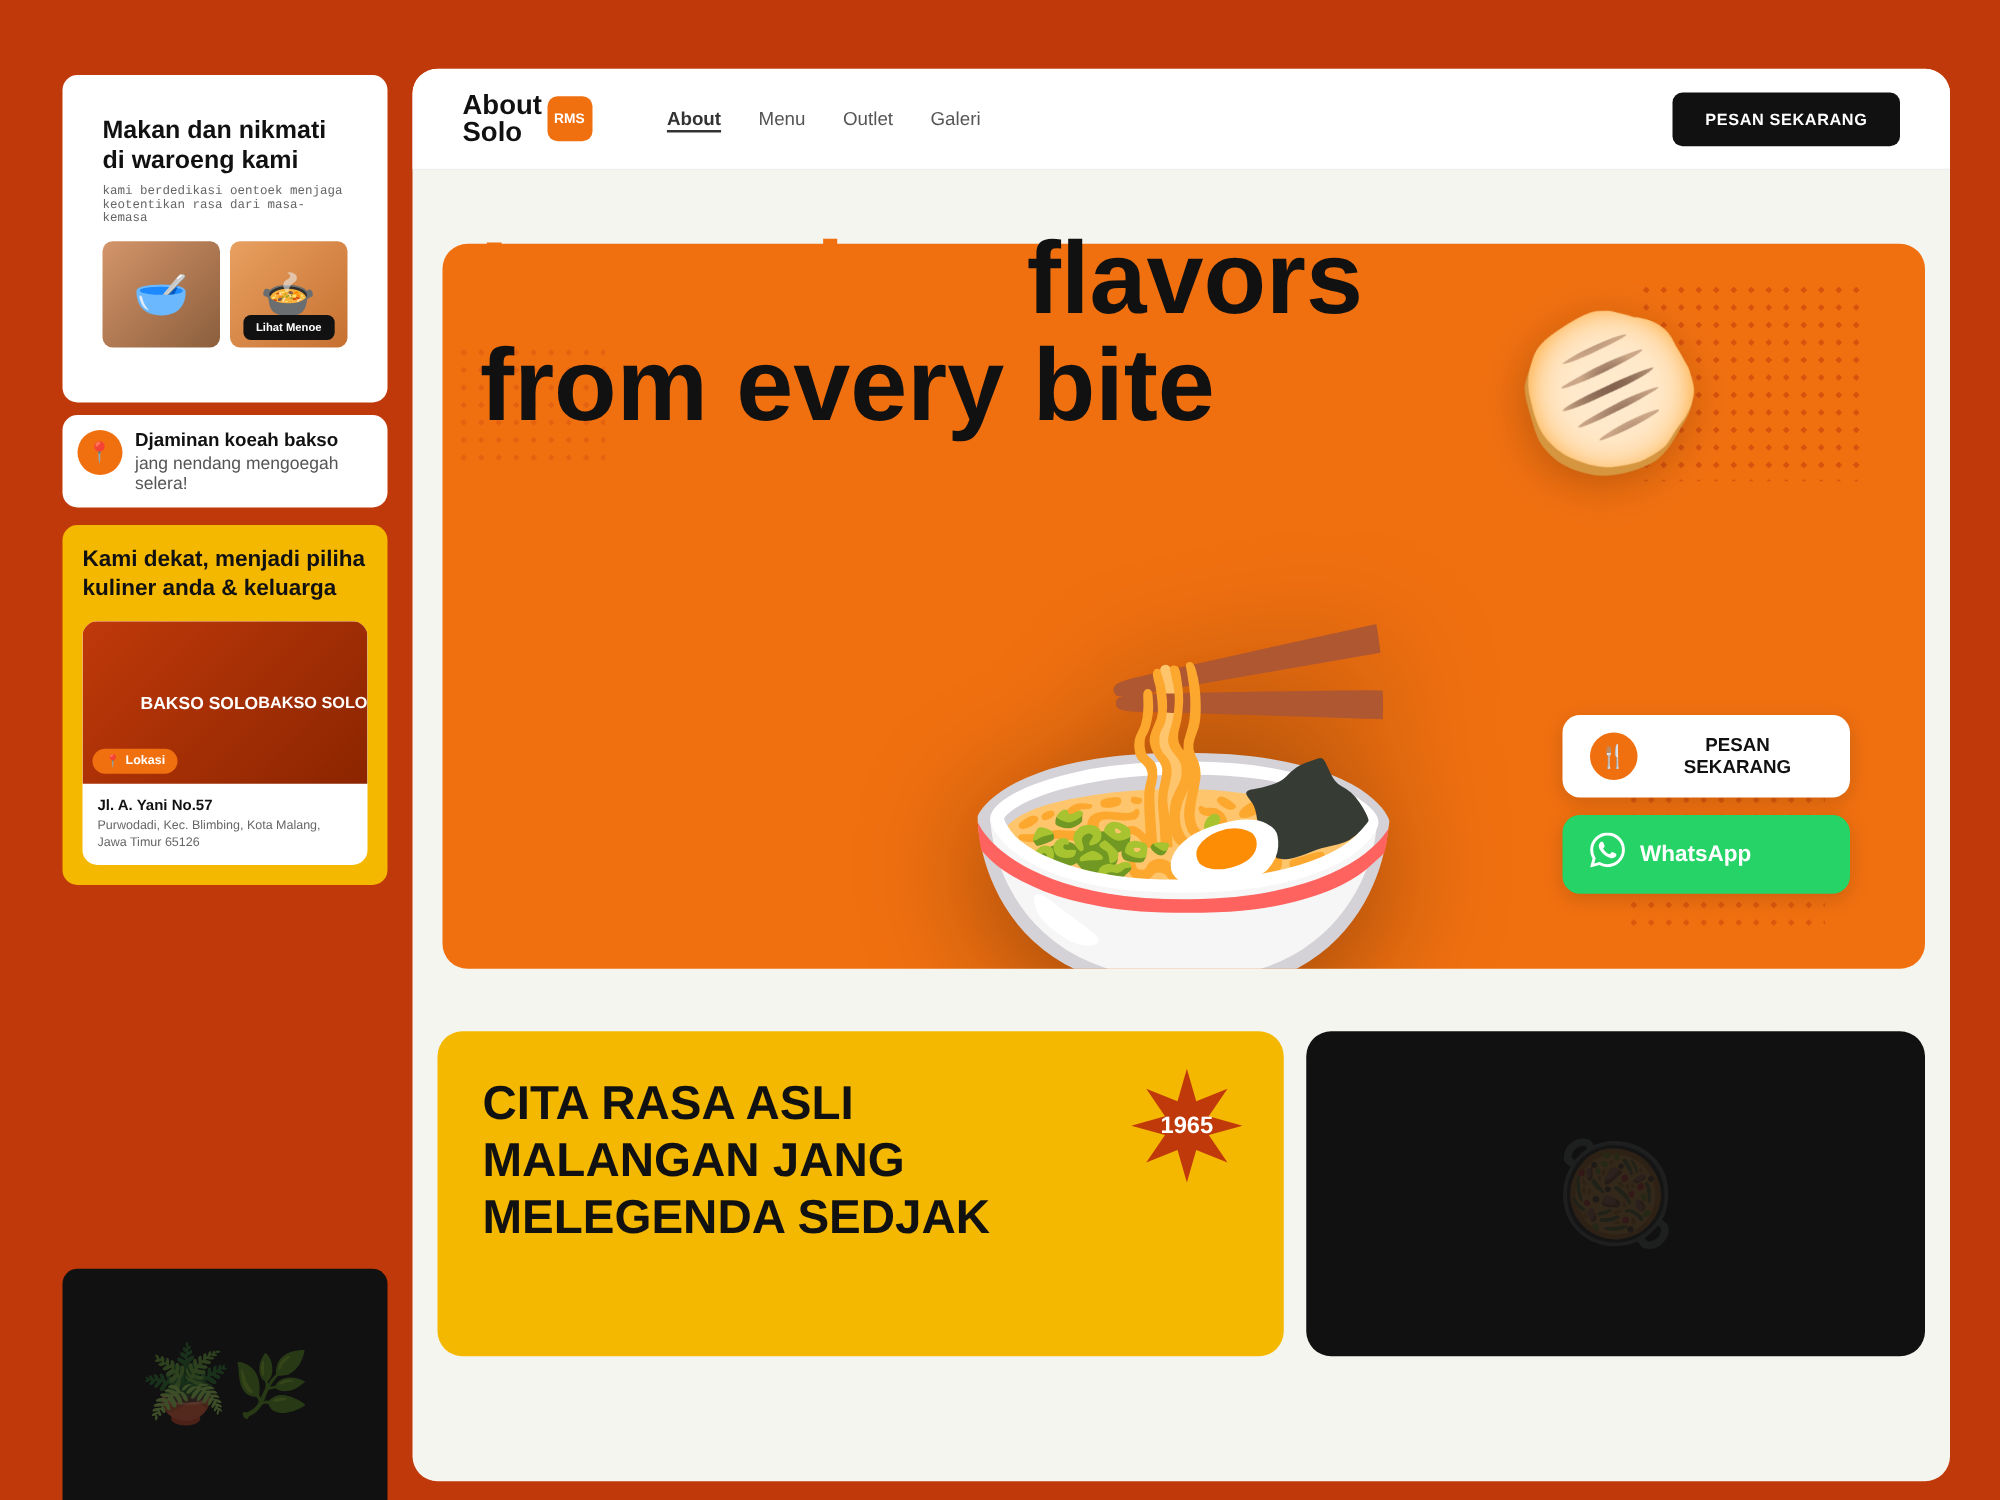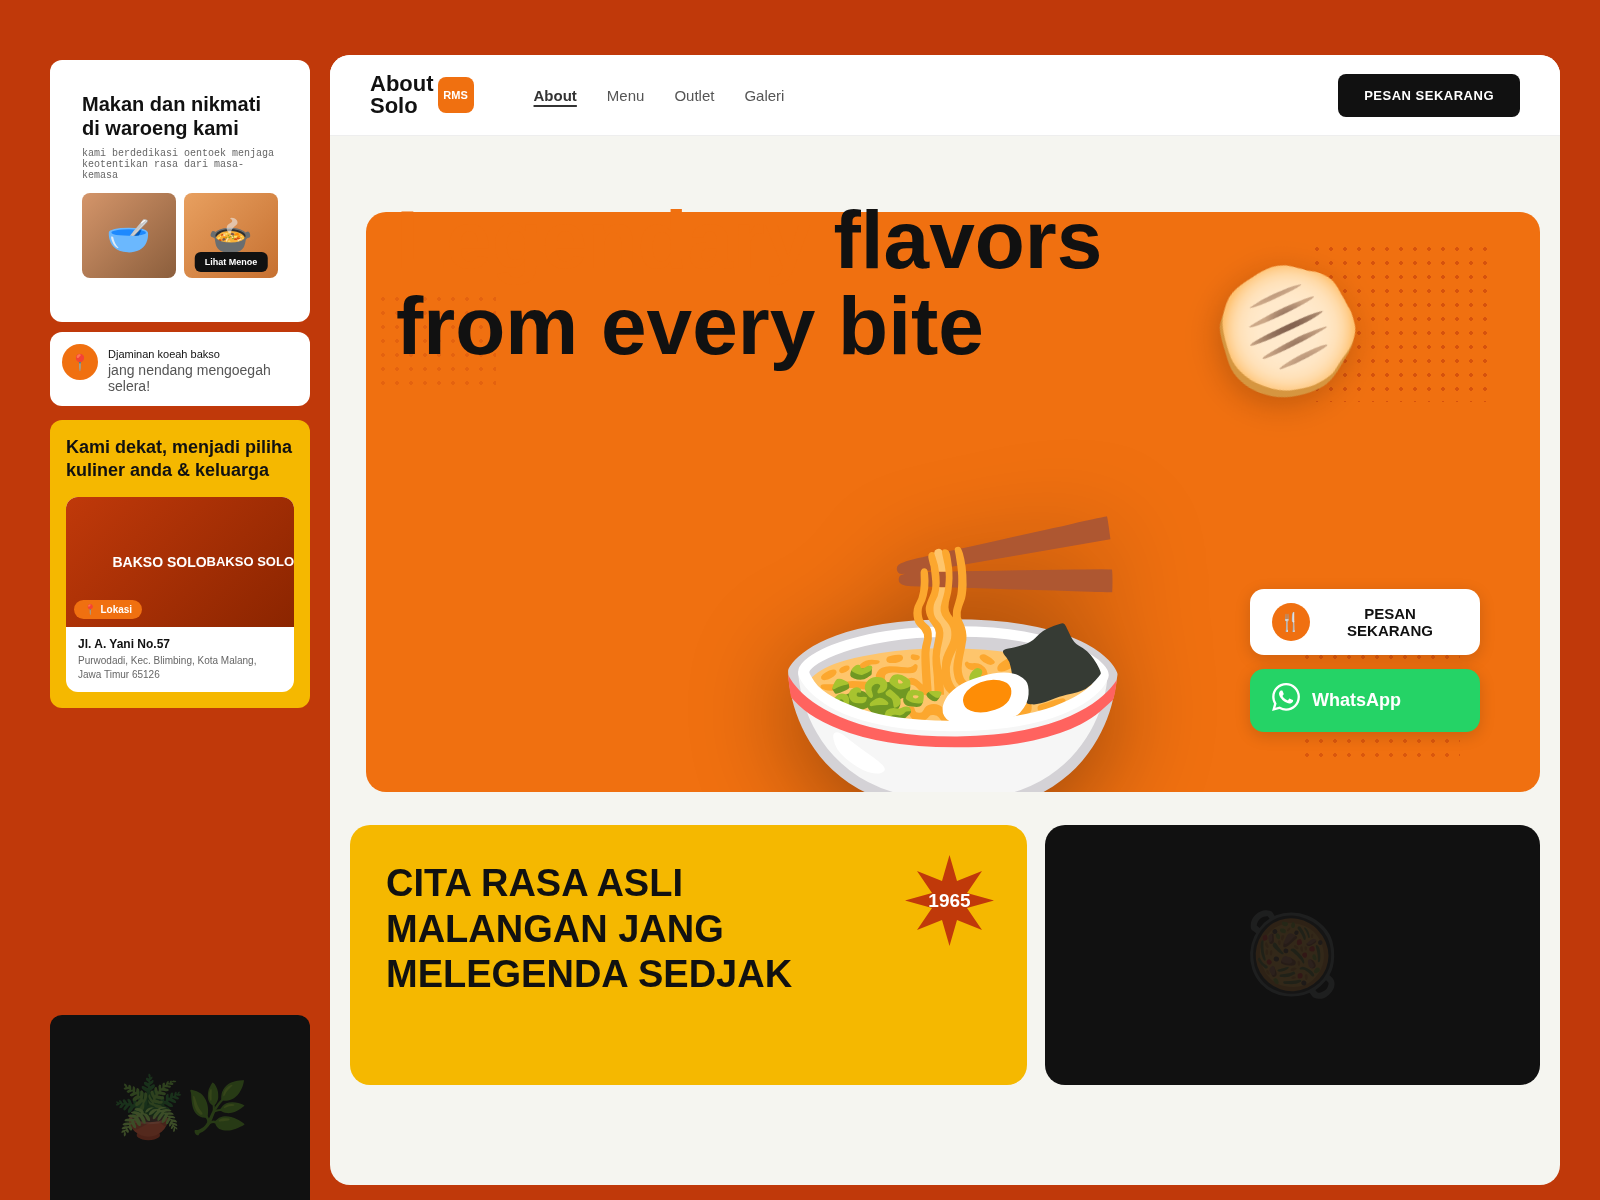--- a/index.html
+++ b/index.html
@@ -258,21 +258,21 @@
       <div style="width:110px;height:85px;border-radius:8px;background:linear-gradient(135deg,#e8a060,#c67030);display:flex;align-items:center;justify-content:center;font-size:36px;position:relative;">
         🍲
         <button style="position:absolute;bottom:6px;left:50%;transform:translateX(-50%);background:#111;color:white;border:none;border-radius:6px;padding:5px 10px;font-size:9px;font-weight:700;cursor:pointer;white-space:nowrap;">Lihat Menoe</button>
       </div>
     </div>
   </div>
 
   <div class="guarantee-badge" style="margin-top:10px;">
     <div class="badge-icon" style="background:#f07010;width:36px;height:36px;border-radius:50%;display:flex;align-items:center;justify-content:center;font-size:16px;flex-shrink:0;">📍</div>
     <div>
-      <strong style="font-size:11px;font-weight:400;color:#111;">Djaminan koeah bakso</strong>
+      <strong style="font-size:15px;font-weight:700;color:#111;">Djaminan koeah bakso</strong>
       <p style="font-size:14px;color:#555;font-family:Arial,sans-serif;">jang nendang mengoegah selera!</p>
     </div>
   </div>
 </div>
 
 <div class="left-lower">
   <div class="left-yellow-section">
     <h2>Kami dekat, menjadi piliha kuliner anda &amp; keluarga</h2>
     <div class="outlet-card">
       <div class="outlet-img" style="background:linear-gradient(135deg,#c0390a,#8b2500);height:130px;display:flex;align-items:center;justify-content:flex-end;position:relative;">
@@ -311,21 +311,21 @@
     <nav style="display:flex;gap:30px;align-items:center;flex:1;">
       <a style="font-size:15px;color:#333;text-decoration:underline;text-underline-offset:4px;font-weight:700;cursor:pointer;text-decoration-thickness:2px;">About</a>
       <a style="font-size:15px;color:#555;text-decoration:none;cursor:pointer;font-family:Arial,sans-serif;">Menu</a>
       <a style="font-size:15px;color:#555;text-decoration:none;cursor:pointer;font-family:Arial,sans-serif;">Outlet</a>
       <a style="font-size:15px;color:#555;text-decoration:none;cursor:pointer;font-family:Arial,sans-serif;">Galeri</a>
     </nav>
 
     <button class="pesan-btn" style="background:#111;color:white;border:none;border-radius:8px;padding:14px 26px;font-size:13px;font-weight:900;cursor:pointer;letter-spacing:0.5px;">PESAN SEKARANG</button>
   </div>
 
-  <div class="hero" style="position:absolute;top:80px;left:16px;right:0;height:680px;margin-top:17px;">
+  <div class="hero" style="position:absolute;top:80px;left:4px;right:0;height:680px;">
 
     <div style="position:absolute;top:45px;left:50px;z-index:8;">
       <h1 style="font-size:82px;font-weight:900;line-height:1.05;color:#111;">
         <span style="color:#f07010;">Legendary</span><span> flavors</span>
       </h1>
       <h1 style="font-size:82px;font-weight:900;line-height:1.05;color:#111;">
         <span>from every bite</span>
       </h1>
     </div>
 

